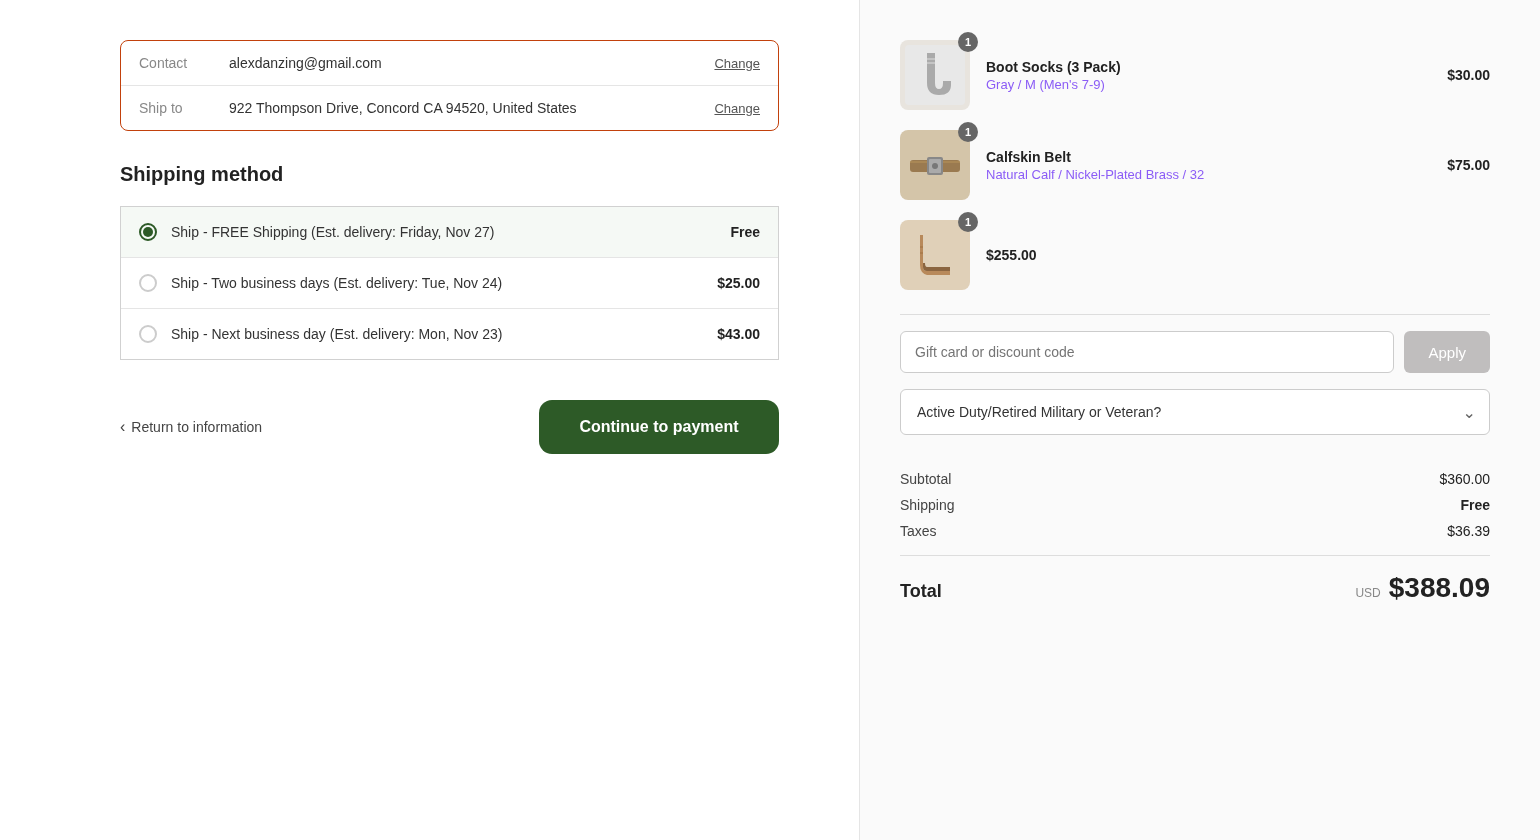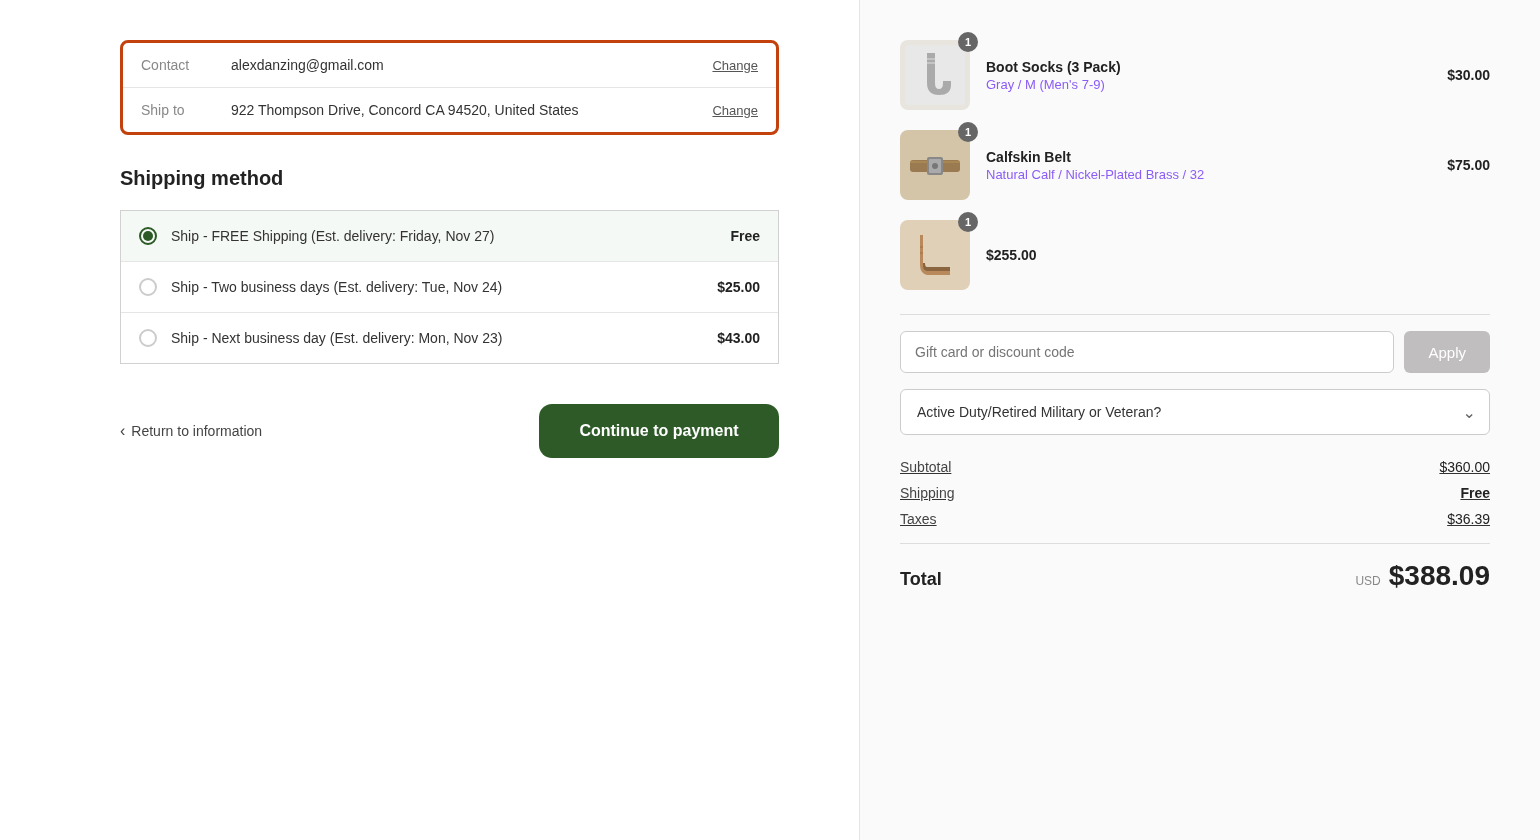--- a/index.html
+++ b/index.html
@@ -16,21 +16,21 @@
       margin: 0 auto;
     }
     
     .left-panel {
       flex: 0 0 860px;
       padding: 40px 80px 40px 120px;
       background: #fff;
       border-right: 1px solid #e5e5e5;
     }
     .info-box {
-      border: 3px solid #c2410c;
+      border: 1px solid #c2410c;
       border-radius: 8px;
       margin-bottom: 32px;
       overflow: hidden;
     }
     .info-row {
       display: flex;
       align-items: center;
       padding: 14px 18px;
       font-size: 14px;
     }
@@ -230,21 +230,21 @@
       border: none;
       border-radius: 6px;
       padding: 12px 24px;
       font-size: 15px;
       font-weight: 500;
       cursor: pointer;
       min-width: 80px;
     }
     .military-dropdown-wrap {
       position: relative;
-      margin-bottom: 24px;
+      margin-bottom: 36px;
     }
     .military-dropdown-wrap select {
       width: 100%;
       border: 1px solid #ccc;
       border-radius: 6px;
       padding: 14px 40px 14px 16px;
       font-size: 14px;
       color: #333;
       background: #fff;
       appearance: none;
@@ -256,21 +256,20 @@
       position: absolute;
       right: 14px;
       top: 50%;
       transform: translateY(-50%);
       pointer-events: none;
       color: #666;
       font-size: 16px;
     }
     .summary-rows {
       margin-top: 16px;
-      text-decoration: underline;
     }
     .summary-row {
       display: flex;
       justify-content: space-between;
       margin-bottom: 10px;
       font-size: 14px;
     }
     .summary-label { color: #444; }
     .summary-value { color: #222; font-weight: 500; }
     .summary-value.free { font-weight: 700; }

